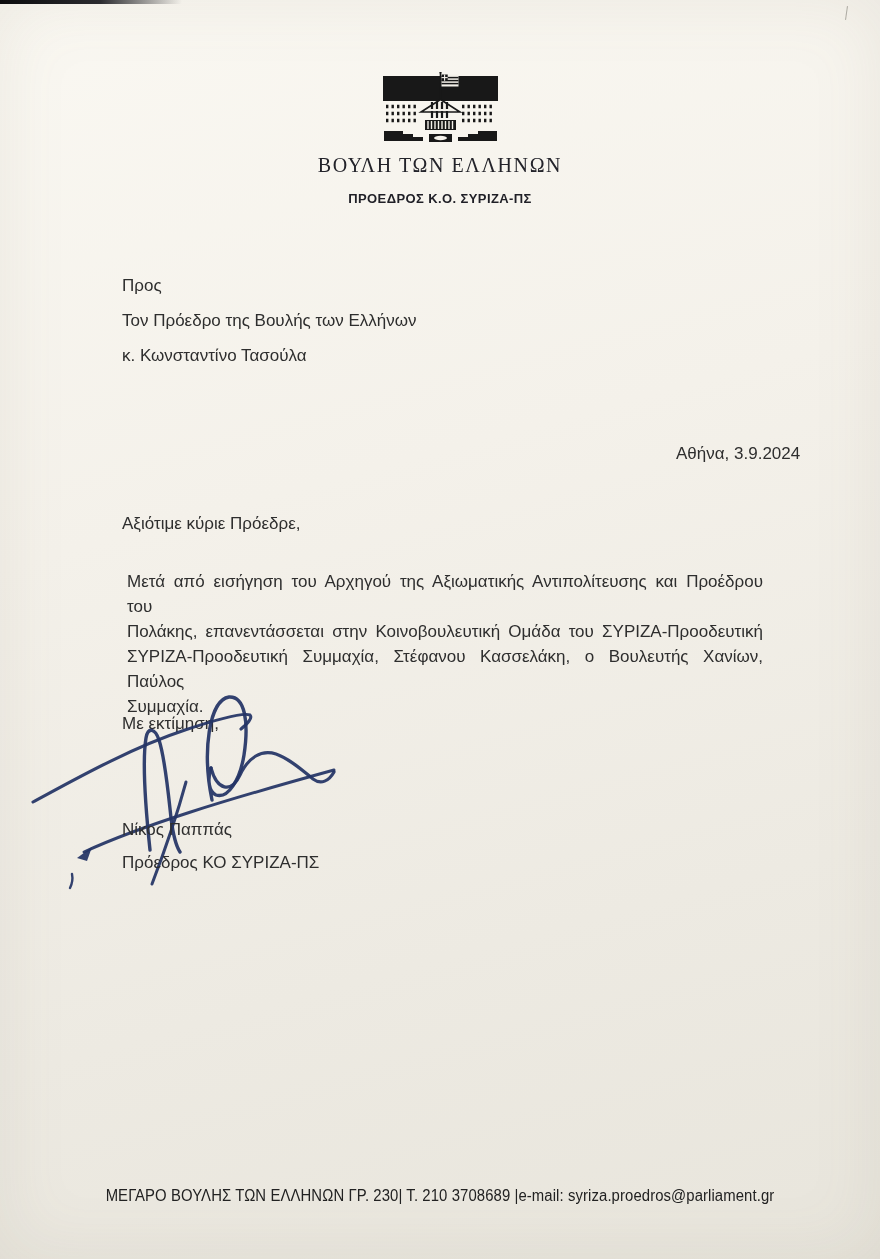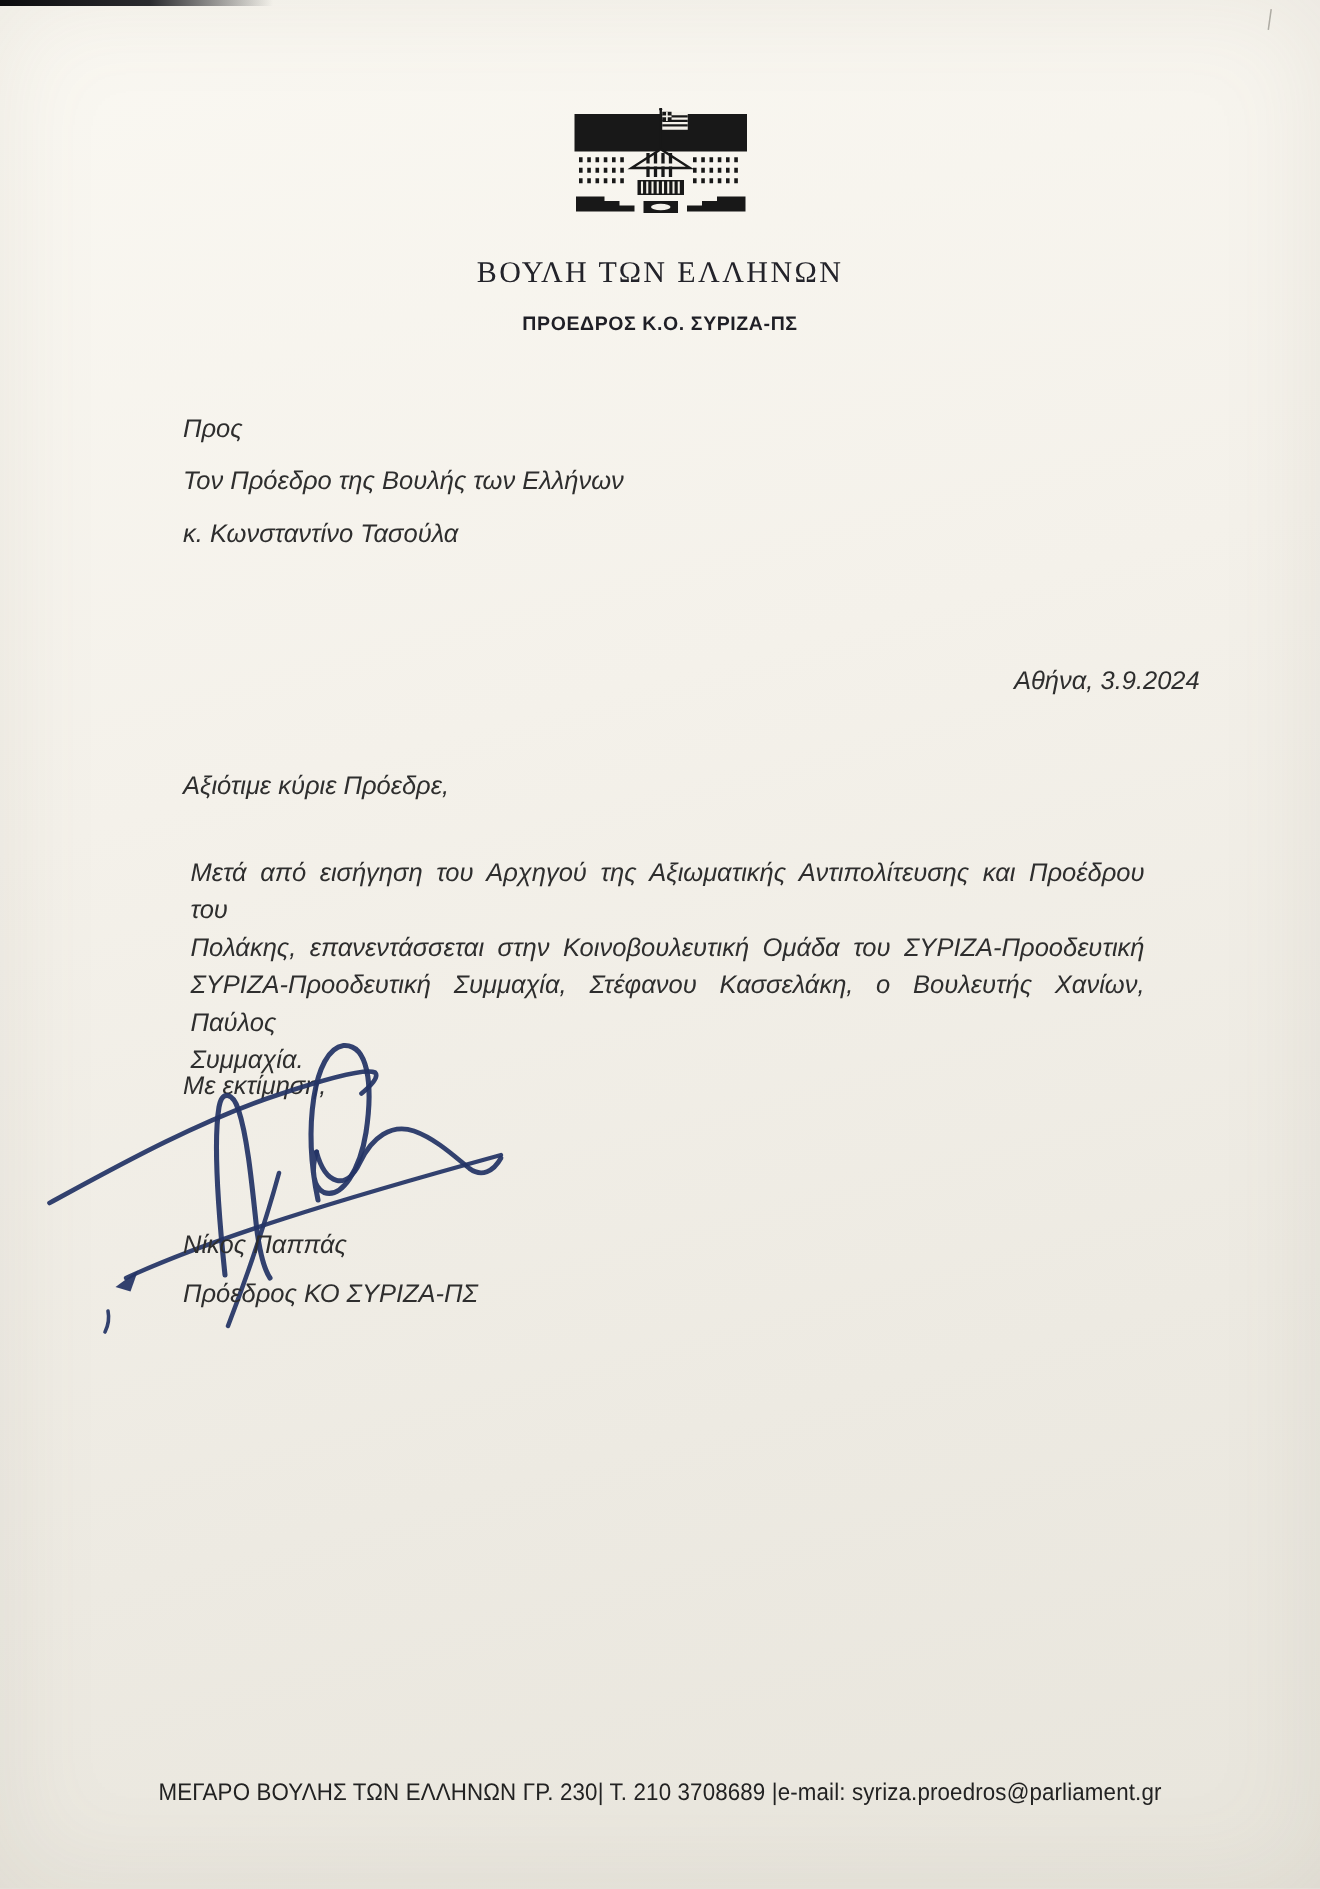--- a/index.html
+++ b/index.html
@@ -22,31 +22,31 @@
     background:linear-gradient(90deg,#0b0b0d 0%,#2b2b2f 55%,rgba(70,70,74,0) 100%);
   }
   .scan-scratch{
     position:absolute;top:6px;left:846px;width:1px;height:14px;
     background:rgba(90,88,80,0.45);transform:rotate(8deg);
   }
   
   .letterhead{position:absolute;top:72px;left:0;width:880px;text-align:center;}
   .logo{display:inline-block;width:133px;height:72px;}
   .org-name{
-    margin-top:22px;
+    margin-top:6px;
     font-family:"Liberation Serif",serif;
     font-size:20px;letter-spacing:1.6px;color:#23232a;
     font-weight:400;
   }
   .org-sub{
     margin-top:14px;
     font-size:13px;font-weight:700;letter-spacing:0.4px;color:#1f1f26;
   }
   
-  .txt{position:absolute;font-size:17px;color:#2e2e2e;font-style:italic;}
+  .txt{position:absolute;font-size:17px;color:#2e2e2e;}
   .recipient{left:122px;top:268px;line-height:35px;}
   .recipient div{white-space:nowrap;}
   .dateline{left:635px;top:444px;margin-left:41px;}
   .salutation{left:122px;top:514px;}
   .body-par{left:112px;top:569px;width:636px;line-height:25px;margin-left:15px;}
   .body-par .jline{text-align:justify;text-align-last:justify;word-spacing:1px;}
   .body-par .lline{text-align:left;}
   .closing{left:122px;top:714px;}
   .signer-name{left:122px;top:820px;text-align:center;}
   .signer-title{left:122px;top:853px;}

